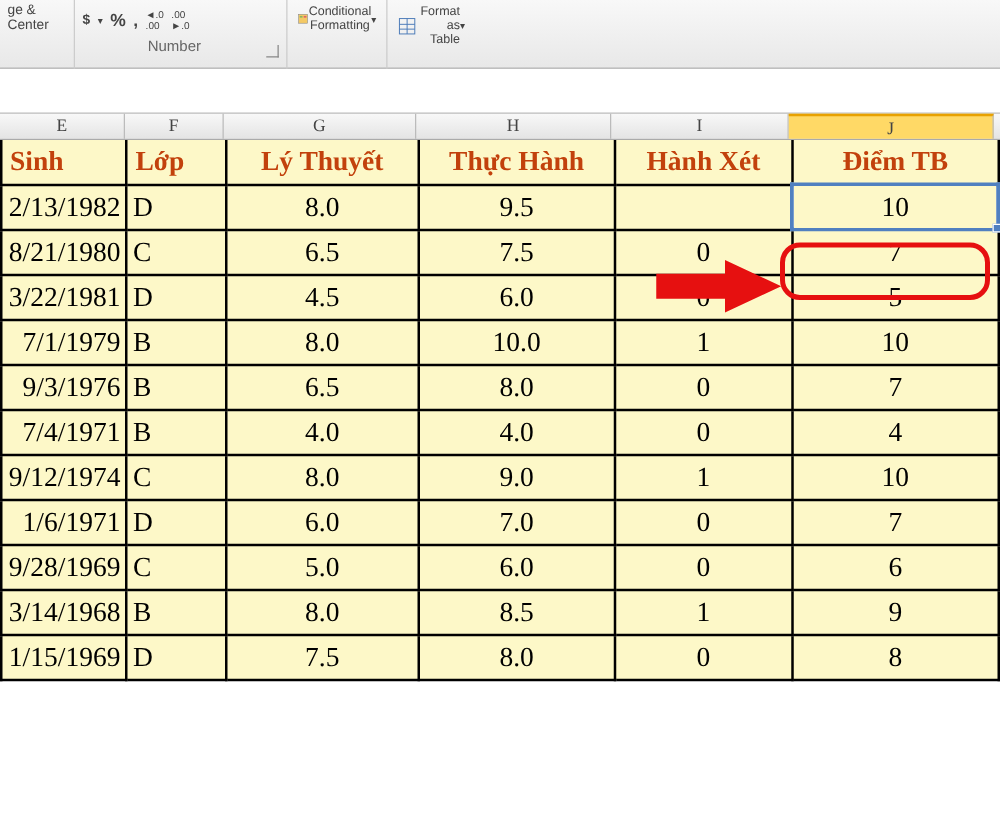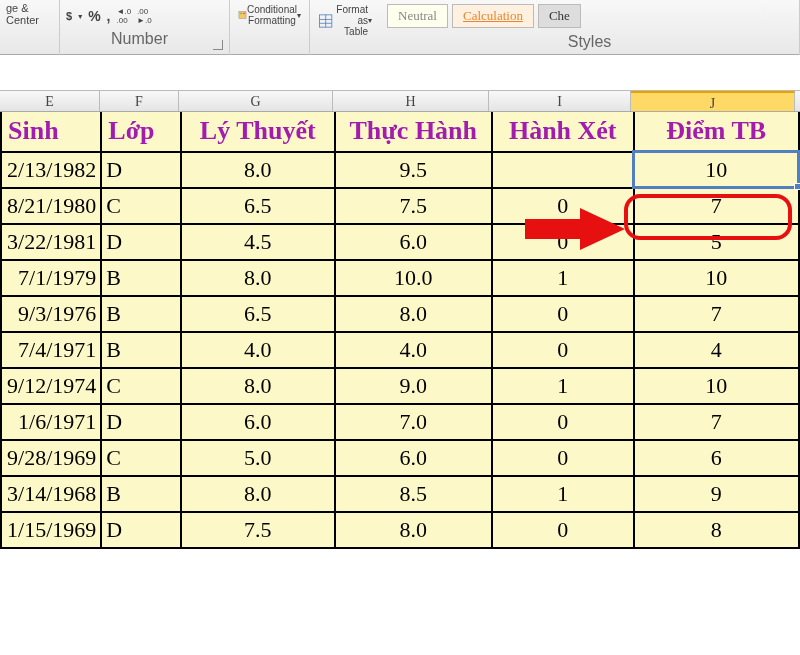--- a/index.html
+++ b/index.html
@@ -1,37 +1,37 @@
 <!DOCTYPE html>
 <html><head>
   <meta charset="utf-8">
   <style>
     * { box-sizing: border-box; margin: 0; padding: 0; }
     body { font-family: 'Segoe UI', Arial, sans-serif; width: 800px; height: 655px; overflow: hidden; background: #fff; position: relative; }
     
     .ribbon { height: 55px; background: linear-gradient(#f8f8f8, #e8e8e8); border-bottom: 1px solid #aaa; display: flex; align-items: flex-start; font-size: 11px; color: #444; position: relative; }
     .ribbon-section { display: flex; flex-direction: column; padding: 2px 6px; border-right: 1px solid #ccc; height: 55px; }
     .ribbon-items { display: flex; align-items: center; gap: 6px; height: 28px; }
-    .ribbon-label { text-align: center; font-size: 16px; color: #666; margin-top: auto; padding-bottom: 2px; }
+    .ribbon-label { text-align: center; font-size: 12px; color: #666; margin-top: auto; padding-bottom: 2px; }
     .ribbon-btn { display: flex; flex-direction: row; align-items: center; font-size: 10px; padding: 2px; }
     .ribbon-btn svg { width: 20px; height: 20px; }
     .style-box { border: 1px solid #bbb; padding: 3px 10px; font-family: 'Times New Roman', serif; font-size: 13px; margin: 1px; }
     .style-neutral { background: #ffffee; color: #888; }
     .style-calc { background: #fff0e0; color: #e8872f; text-decoration: underline; }
     .style-check { background: #ddd; color: #333; }
     
     .col-headers { display: flex; height: 22px; background: linear-gradient(#f8f8f8, #e4e4e4); border-top: 1px solid #bbb; border-bottom: 1px solid #aaa; margin-top: 35px; }
     .col-header { border-right: 1px solid #bbb; text-align: center; font-size: 14px; color: #444; line-height: 22px; font-family: 'Times New Roman', serif; }
     .col-header.selected { background: #ffd966; border-top: 2px solid #e8a100; }
     
     .content-wrap { position: relative; }
     .title-cell { background: #fdf8c8; padding: 3px 2px; font-family: 'Times New Roman', serif; font-size: 24px; font-weight: bold; color: #d62020; border-bottom: 2px solid #000; height: 36px; }
     
     .data-table { border-collapse: collapse; font-family: 'Times New Roman', serif; width: 800px; }
-    .data-table th { background: #fdf8c8; color: #a21caf; font-size: 26px; font-weight: bold; text-align: left; padding: 4px 6px; border: 2px solid #000; border-top: none; }
+    .data-table th { background: #fdf8c8; color: #c2410c; font-size: 22px; font-weight: bold; text-align: left; padding: 4px 6px; border: 2px solid #000; border-top: none; }
     .data-table td { background: #fdf8c8; font-size: 22px; padding: 3px 4px; border: 2px solid #000; height: 36px; color: #000; }
     .data-table td.center { text-align: center; }
     .data-table td.right { text-align: right; }
     .data-table th.center { text-align: center; }
     
     .sel-cell { border: 3px solid #5080c0 !important; position: relative; background: #fdf8c8; }
     .sel-handle { position: absolute; right: -4px; bottom: -4px; width: 7px; height: 7px; background: #5080c0; border: 1px solid #fff; }
     
     .red-circle { position: absolute; border: 4px solid #e61010; border-radius: 16px; pointer-events: none; z-index: 10; }
     .red-arrow { position: absolute; z-index: 9; pointer-events: none; }
@@ -77,28 +77,20 @@
           <rect x="2" y="2" width="16" height="16" fill="none" stroke="#4a7ab8"></rect>
           <line x1="2" y1="8" x2="18" y2="8" stroke="#4a7ab8"></line>
           <line x1="2" y1="13" x2="18" y2="13" stroke="#4a7ab8"></line>
           <line x1="10" y1="2" x2="10" y2="18" stroke="#4a7ab8"></line>
         </svg>
       <span style="white-space:pre-line;text-align:right">Format as
 Table</span>
         <span style="font-size:8px">▾</span>
     </div>
   </div>
-  <div class="ribbon-section" style="flex:1;">
-    <div class="ribbon-items" style="gap:2px">
-      <div class="style-box style-neutral">Neutral</div>
-      <div class="style-box style-calc">Calculation</div>
-      <div class="style-box style-check">Che</div>
-    </div>
-    <span class="ribbon-label">Styles</span>
-  </div>
 </div>
 
 <div class="col-headers" id="col-headers">
     <div class="col-header" style="width: 100px;">E</div>
     <div class="col-header" style="width: 79px;">F</div>
     <div class="col-header" style="width: 154px;">G</div>
     <div class="col-header" style="width: 156px;">H</div>
     <div class="col-header" style="width: 142px;">I</div>
     <div class="col-header selected" style="width: 164px;">J</div>
   </div>

